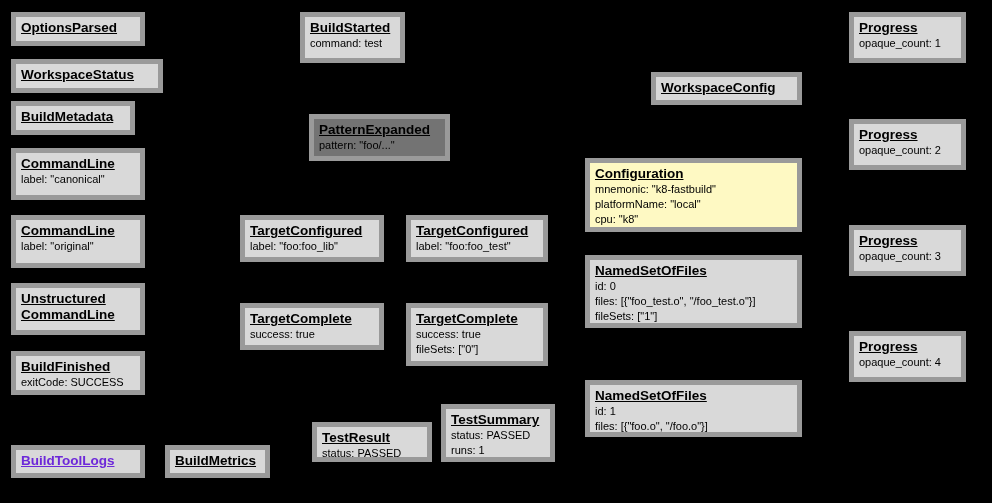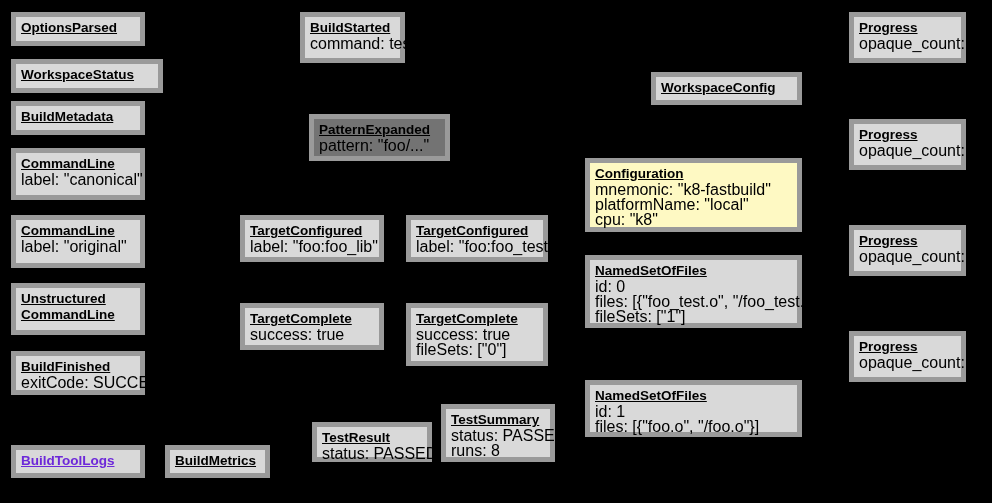--- a/index.html
+++ b/index.html
@@ -30,40 +30,40 @@
     text-decoration: underline;
     line-height: 16px;
     white-space: pre;
     display: block;
   }
   .node-fields {
     display: block;
   }
   .node-field {
     display: block;
-    font-size: 16px;
+    font-size: 11px;
     font-weight: normal;
     line-height: 15px;
     white-space: pre;
   }
   .title-only {
     padding-bottom: 5px;
   }
 </style>
 </head>
 <body>
 
 <div id="canvas">
     <div class="node title-only" style="left: 11px; top: 12px; width: 134px; height: 34px; background: rgb(217, 217, 217); border-color: rgb(154, 154, 154); color: rgb(0, 0, 0);">
       <span class="node-title">OptionsParsed</span>
     </div>
     <div class="node title-only" style="left: 11px; top: 59px; width: 152px; height: 34px; background: rgb(217, 217, 217); border-color: rgb(154, 154, 154); color: rgb(0, 0, 0);">
       <span class="node-title">WorkspaceStatus</span>
     </div>
-    <div class="node title-only" style="left: 11px; top: 101px; width: 134px; height: 34px; background: rgb(217, 217, 217); border-color: rgb(154, 154, 154); color: rgb(0, 0, 0);">
+    <div class="node title-only" style="left: 11px; top: 101px; width: 124px; height: 34px; background: rgb(217, 217, 217); border-color: rgb(154, 154, 154); color: rgb(0, 0, 0);">
       <span class="node-title">BuildMetadata</span>
     </div>
     <div class="node" style="left: 11px; top: 148px; width: 134px; height: 52px; background: rgb(217, 217, 217); border-color: rgb(154, 154, 154); color: rgb(0, 0, 0);">
       <span class="node-title">CommandLine</span>
       <span class="node-fields">
         <span class="node-field">label: "canonical"</span>
       </span>
     </div>
     <div class="node" style="left: 11px; top: 215px; width: 134px; height: 53px; background: rgb(217, 217, 217); border-color: rgb(154, 154, 154); color: rgb(0, 0, 0);">
       <span class="node-title">CommandLine</span>
@@ -127,21 +127,21 @@
     <div class="node" style="left: 312px; top: 422px; width: 120px; height: 40px; background: rgb(217, 217, 217); border-color: rgb(154, 154, 154); color: rgb(0, 0, 0);">
       <span class="node-title">TestResult</span>
       <span class="node-fields">
         <span class="node-field">status: PASSED</span>
       </span>
     </div>
     <div class="node" style="left: 441px; top: 404px; width: 114px; height: 58px; background: rgb(217, 217, 217); border-color: rgb(154, 154, 154); color: rgb(0, 0, 0);">
       <span class="node-title">TestSummary</span>
       <span class="node-fields">
         <span class="node-field">status: PASSED</span>
-        <span class="node-field">runs: 8</span>
+        <span class="node-field">runs: 1</span>
       </span>
     </div>
     <div class="node title-only" style="left: 651px; top: 72px; width: 151px; height: 33px; background: rgb(217, 217, 217); border-color: rgb(154, 154, 154); color: rgb(0, 0, 0);">
       <span class="node-title">WorkspaceConfig</span>
     </div>
     <div class="node" style="left: 585px; top: 158px; width: 217px; height: 74px; background: #fef9c3; border-color: rgb(154, 154, 154); color: rgb(0, 0, 0);">
       <span class="node-title">Configuration</span>
       <span class="node-fields">
         <span class="node-field">mnemonic: "k8-fastbuild"</span>
         <span class="node-field">platformName: "local"</span>

